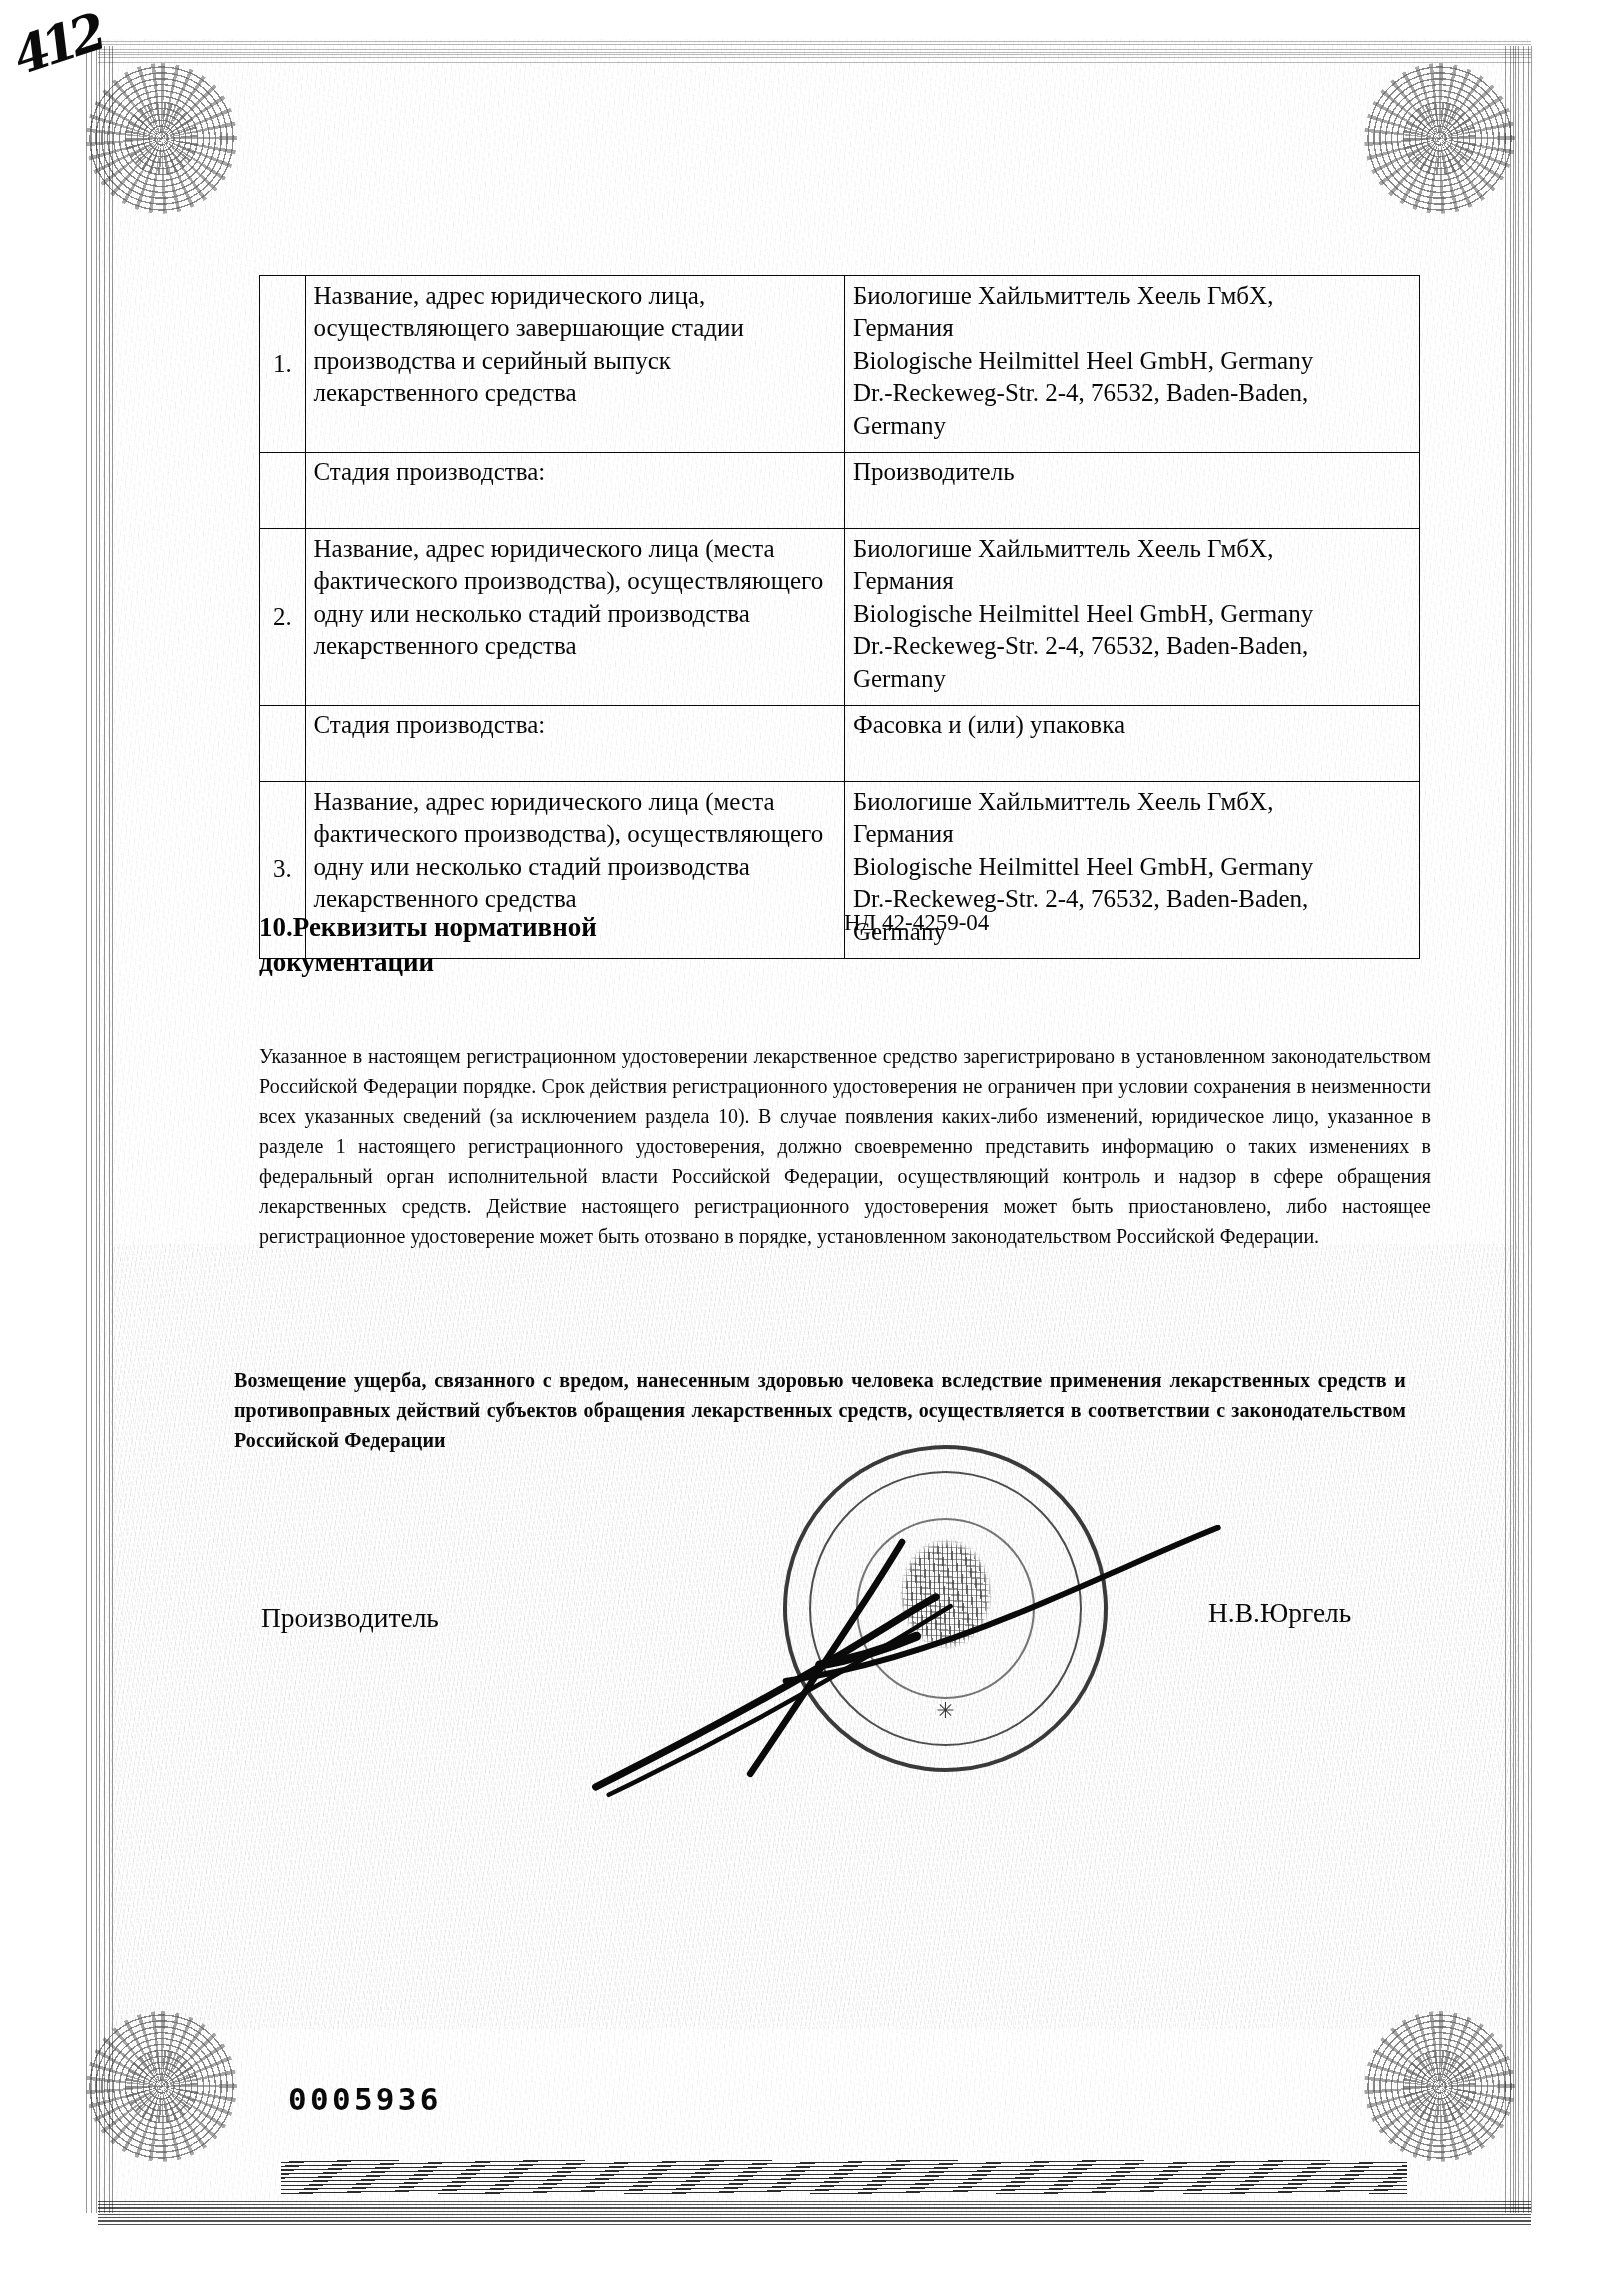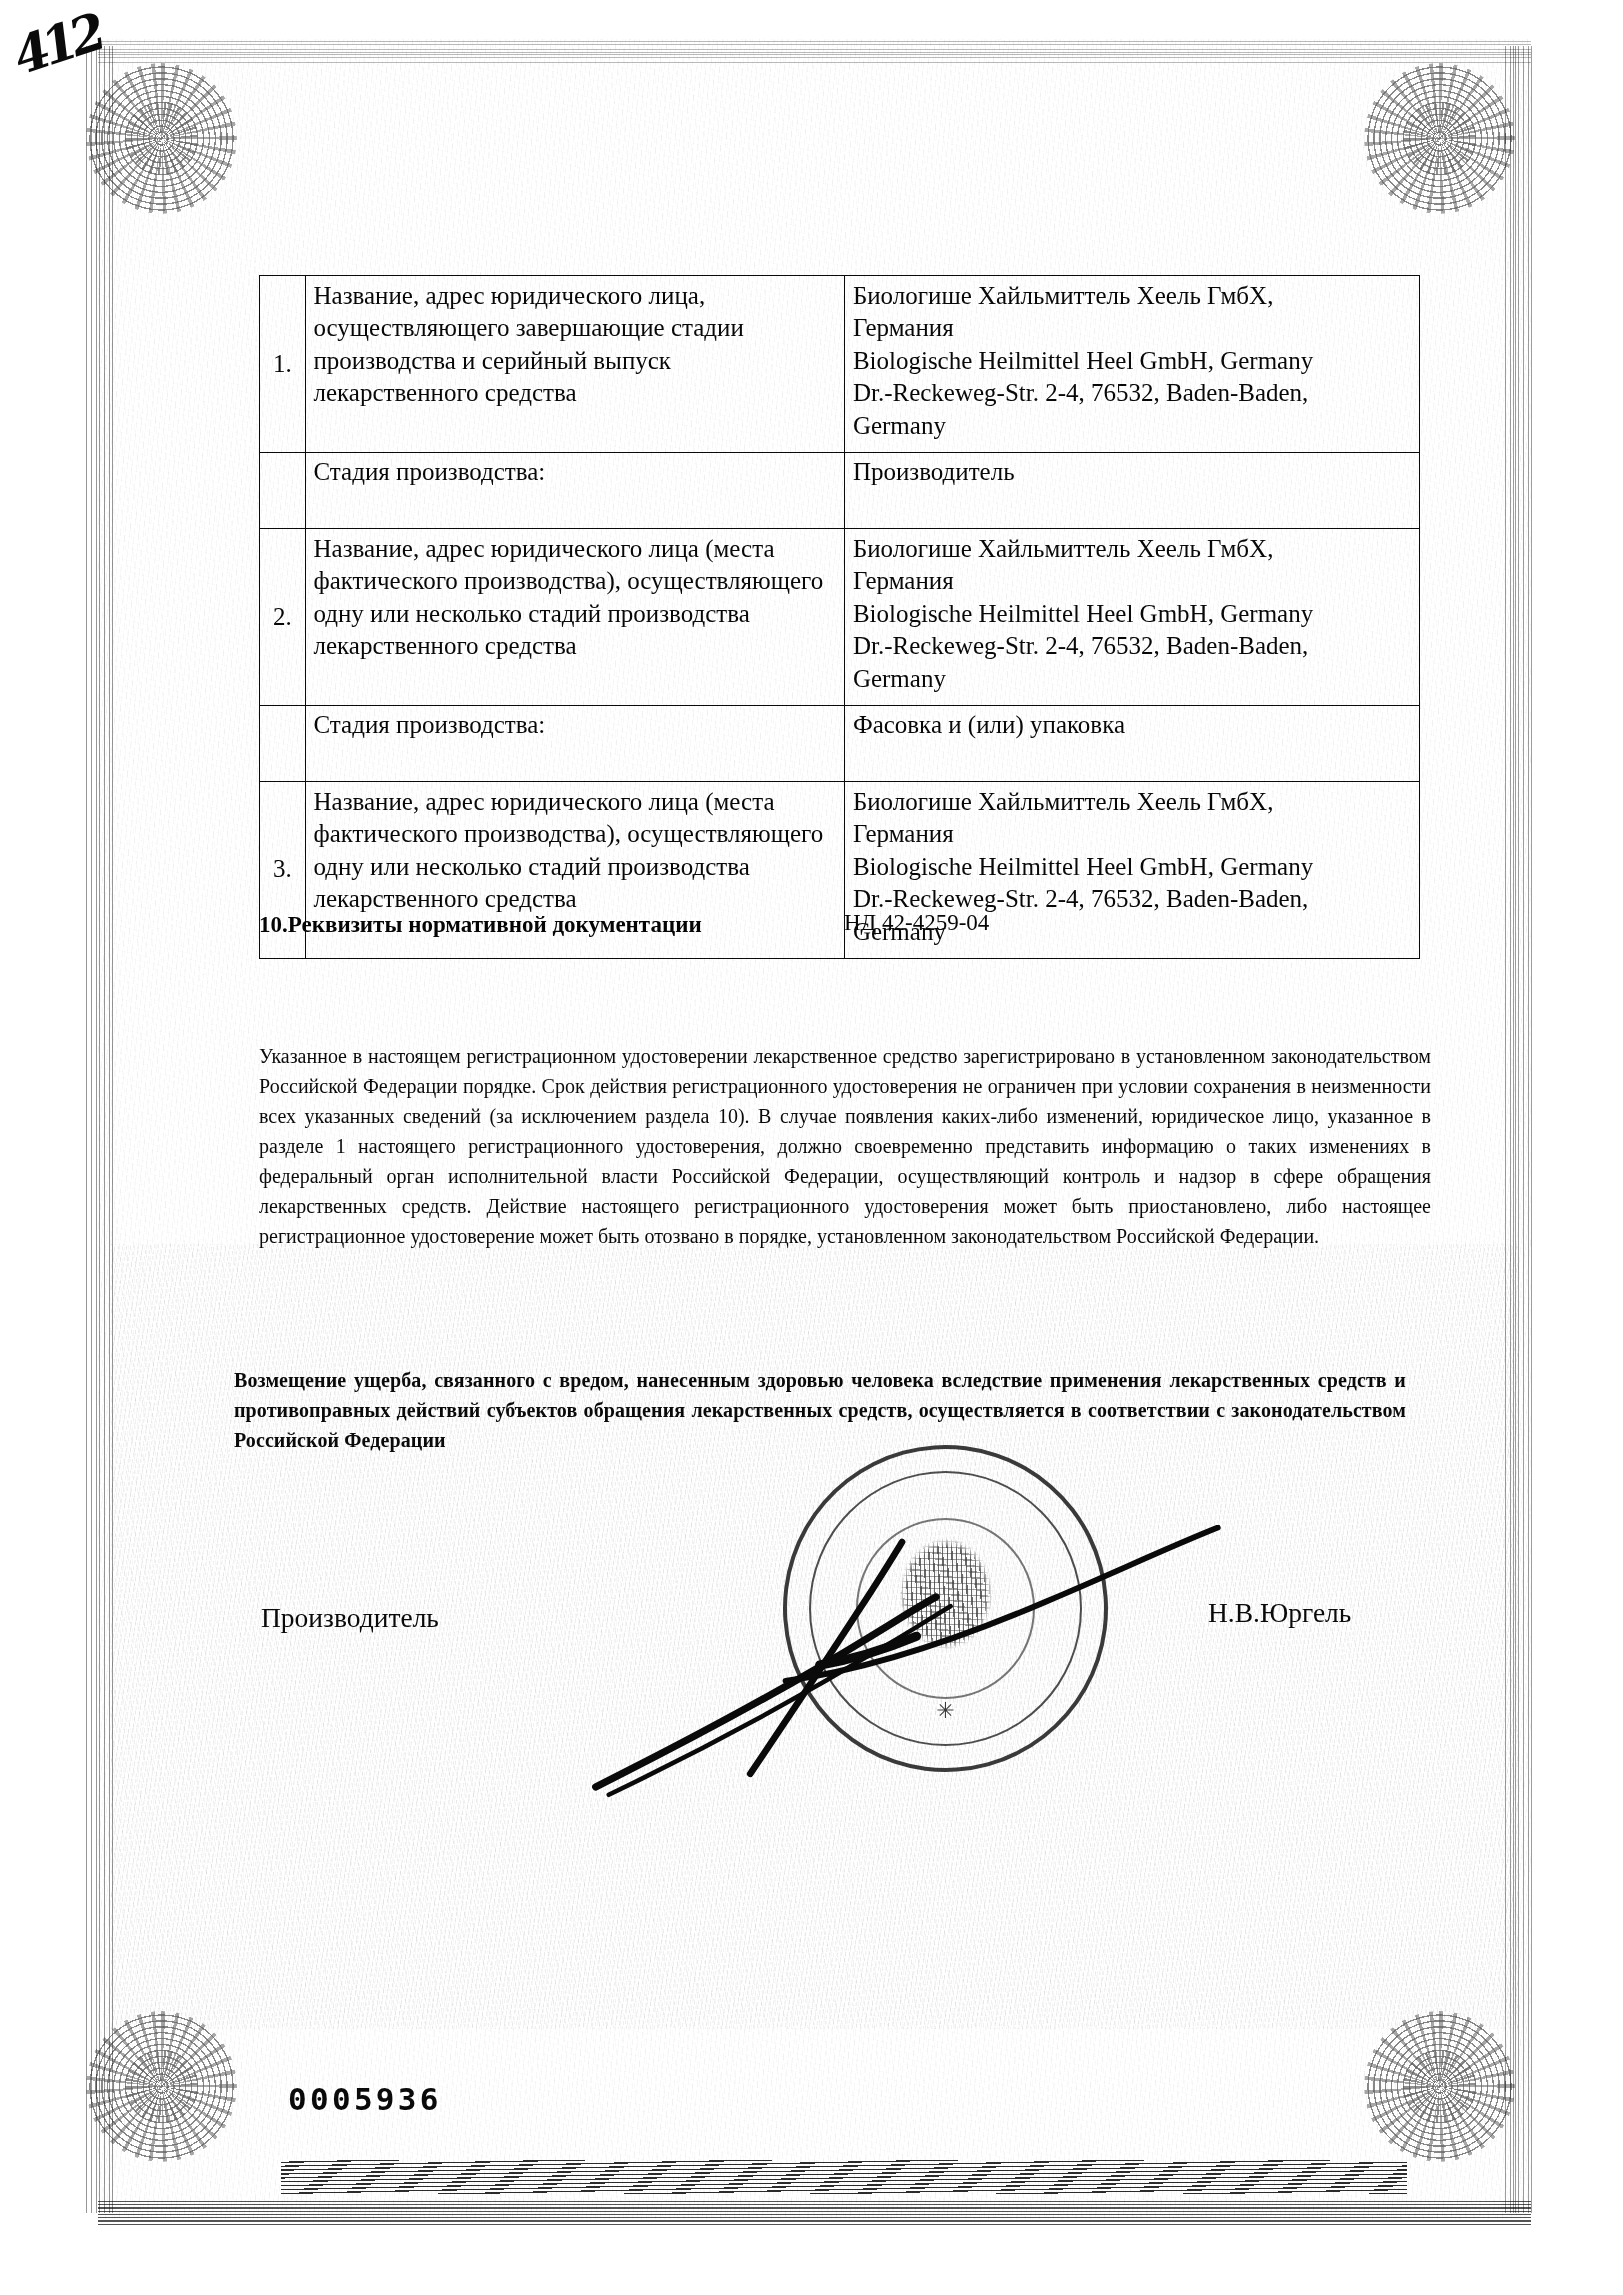--- a/index.html
+++ b/index.html
@@ -158,21 +158,21 @@
   .col-val  { width: 560px; }
   .stage-row td { padding-bottom: 39px; margin-top: 41px; }
   .mfg-table .blank-num { border-top: none; border-bottom: none; }
   .val-line { display: block; }
 
   
   .sec10 {
     position: absolute;
     left: 259px; top: 910px;
     width: 458px;
-    font-size: 23px;
+    font-size: 27px;
     font-weight: 700;
     line-height: 1.28;
     color: #050505;
   }
   .sec10-value {
     position: absolute;
     left: 844px; top: 910px;
     font-size: 23px;
     color: #070707;
     white-space: nowrap;

